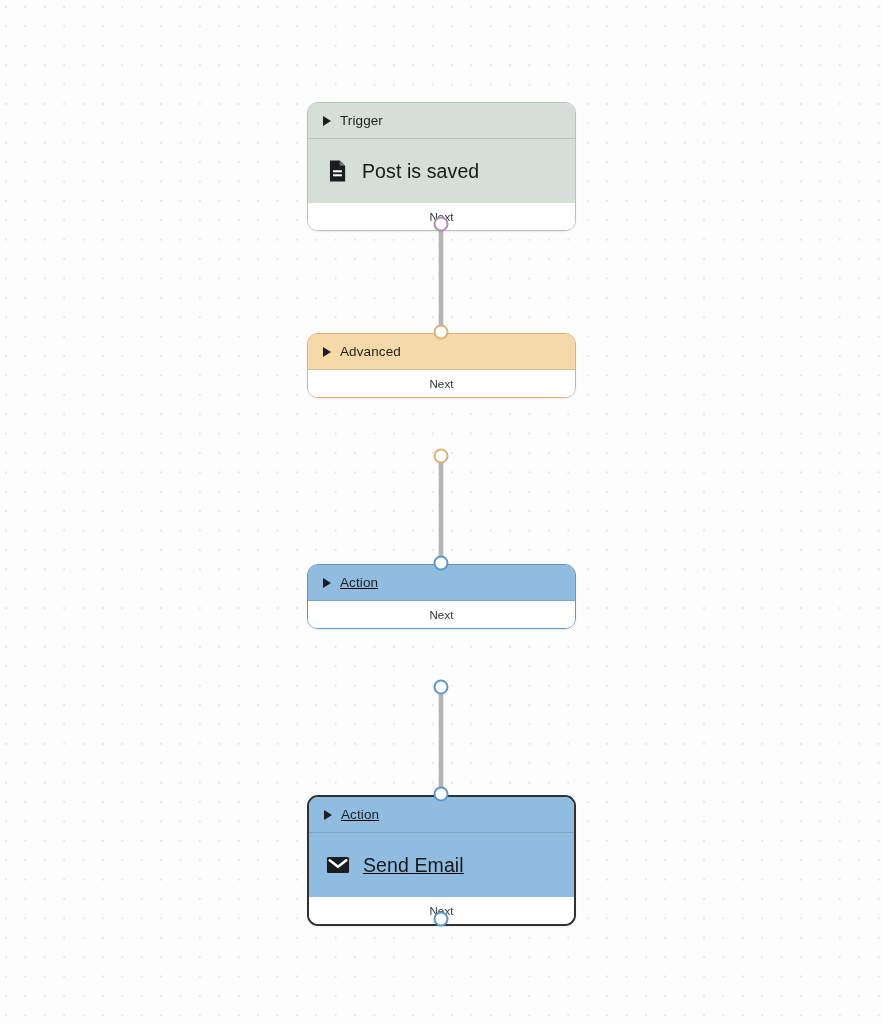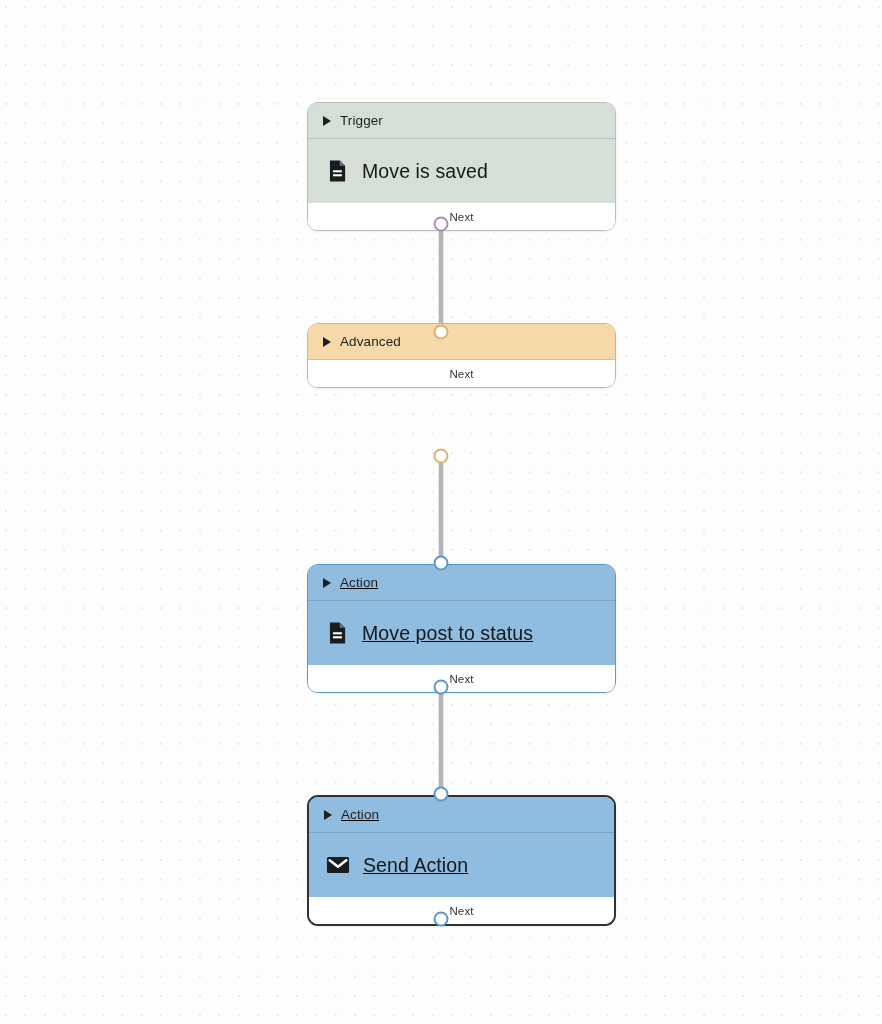--- a/index.html
+++ b/index.html
@@ -23,21 +23,21 @@
   
   #edges {
     position:absolute; left:0; top:0;
     width:882px; height:1024px;
     pointer-events:none;
   }
 
   
   .node {
     position:absolute;
-    width:309px;
+    width:269px;
     border-radius:11px;
     background:#ffffff;
     border:1.4px solid #b9bfbb;
     box-shadow:0 1px 2px rgba(0,0,0,0.07);
   }
   .node.selected { border:2px solid #2e3233; }
 
   .node-header {
     height:36px;
     display:flex;
@@ -124,64 +124,55 @@
           <span class="caret"></span>
           <span class="header-label">Trigger</span>
         </div>
         <div class="node-body">
           <span class="body-icon"><svg viewBox="0 0 24 24" width="26" height="26">
               <path d="M5.5 2.2h9.0l5.0 5.0v14.6h-14z" fill="#1a1d1f"></path>
               <path d="M14.5 2.2l5.0 5.0h-5.0z" fill="#6d7276"></path>
               <rect x="8.3" y="11.3" width="8.2" height="1.9" fill="#ffffff"></rect>
               <rect x="8.3" y="15.0" width="8.2" height="1.9" fill="#ffffff"></rect>
             </svg></span>
-          <span class="body-label">Move is saved</span>
+          <span class="body-label">Post is saved</span>
         </div>
         <div class="node-footer">
           <span class="footer-label">Next</span>
         </div>
       </div>
-      <div class="node theme-orange" style="left: 307px; top: 323px; border-color: rgb(220, 178, 116);">
+      <div class="node theme-orange" style="left: 307px; top: 333px; border-color: rgb(220, 178, 116);">
         <div class="node-header">
           <span class="caret"></span>
           <span class="header-label">Advanced</span>
         </div>
         <div class="node-footer">
           <span class="footer-label">Next</span>
         </div>
       </div>
       <div class="node theme-blue" style="left: 307px; top: 564px; border-color: rgb(93, 151, 201);">
         <div class="node-header">
           <span class="caret"></span>
           <span class="header-label">Action</span>
-        </div>
-        <div class="node-body">
-          <span class="body-icon"><svg viewBox="0 0 24 24" width="26" height="26">
-              <path d="M5.5 2.2h9.0l5.0 5.0v14.6h-14z" fill="#1a1d1f"></path>
-              <path d="M14.5 2.2l5.0 5.0h-5.0z" fill="#6d7276"></path>
-              <rect x="8.3" y="11.3" width="8.2" height="1.9" fill="#ffffff"></rect>
-              <rect x="8.3" y="15.0" width="8.2" height="1.9" fill="#ffffff"></rect>
-            </svg></span>
-          <span class="body-label">Move post to status</span>
         </div>
         <div class="node-footer">
           <span class="footer-label">Next</span>
         </div>
       </div>
       <div class="node theme-blue selected" style="left: 307px; top: 795px;">
         <div class="node-header">
           <span class="caret"></span>
           <span class="header-label">Action</span>
         </div>
         <div class="node-body">
           <span class="body-icon"><svg viewBox="0 0 24 24" width="26" height="26">
               <rect x="1.8" y="4.6" width="20.4" height="14.8" rx="1.4" fill="#1a1d1f"></rect>
               <path d="M4.3 7.6 L12 13.6 L19.7 7.6" fill="none" stroke="#ffffff" stroke-width="2.3" stroke-linecap="round" stroke-linejoin="round"></path>
             </svg></span>
-          <span class="body-label">Send Action</span>
+          <span class="body-label">Send Email</span>
         </div>
         <div class="node-footer">
           <span class="footer-label">Next</span>
         </div>
       </div>
     </div>
 
 <div class="port" style="left: 441px; top: 224px; border: 2.4px solid rgb(176, 140, 184);"></div>
     <div class="port" style="left: 441px; top: 332px; border: 2.4px solid rgb(220, 178, 116);"></div>
     <div class="port" style="left: 441px; top: 456px; border: 2.4px solid rgb(220, 178, 116);"></div>

